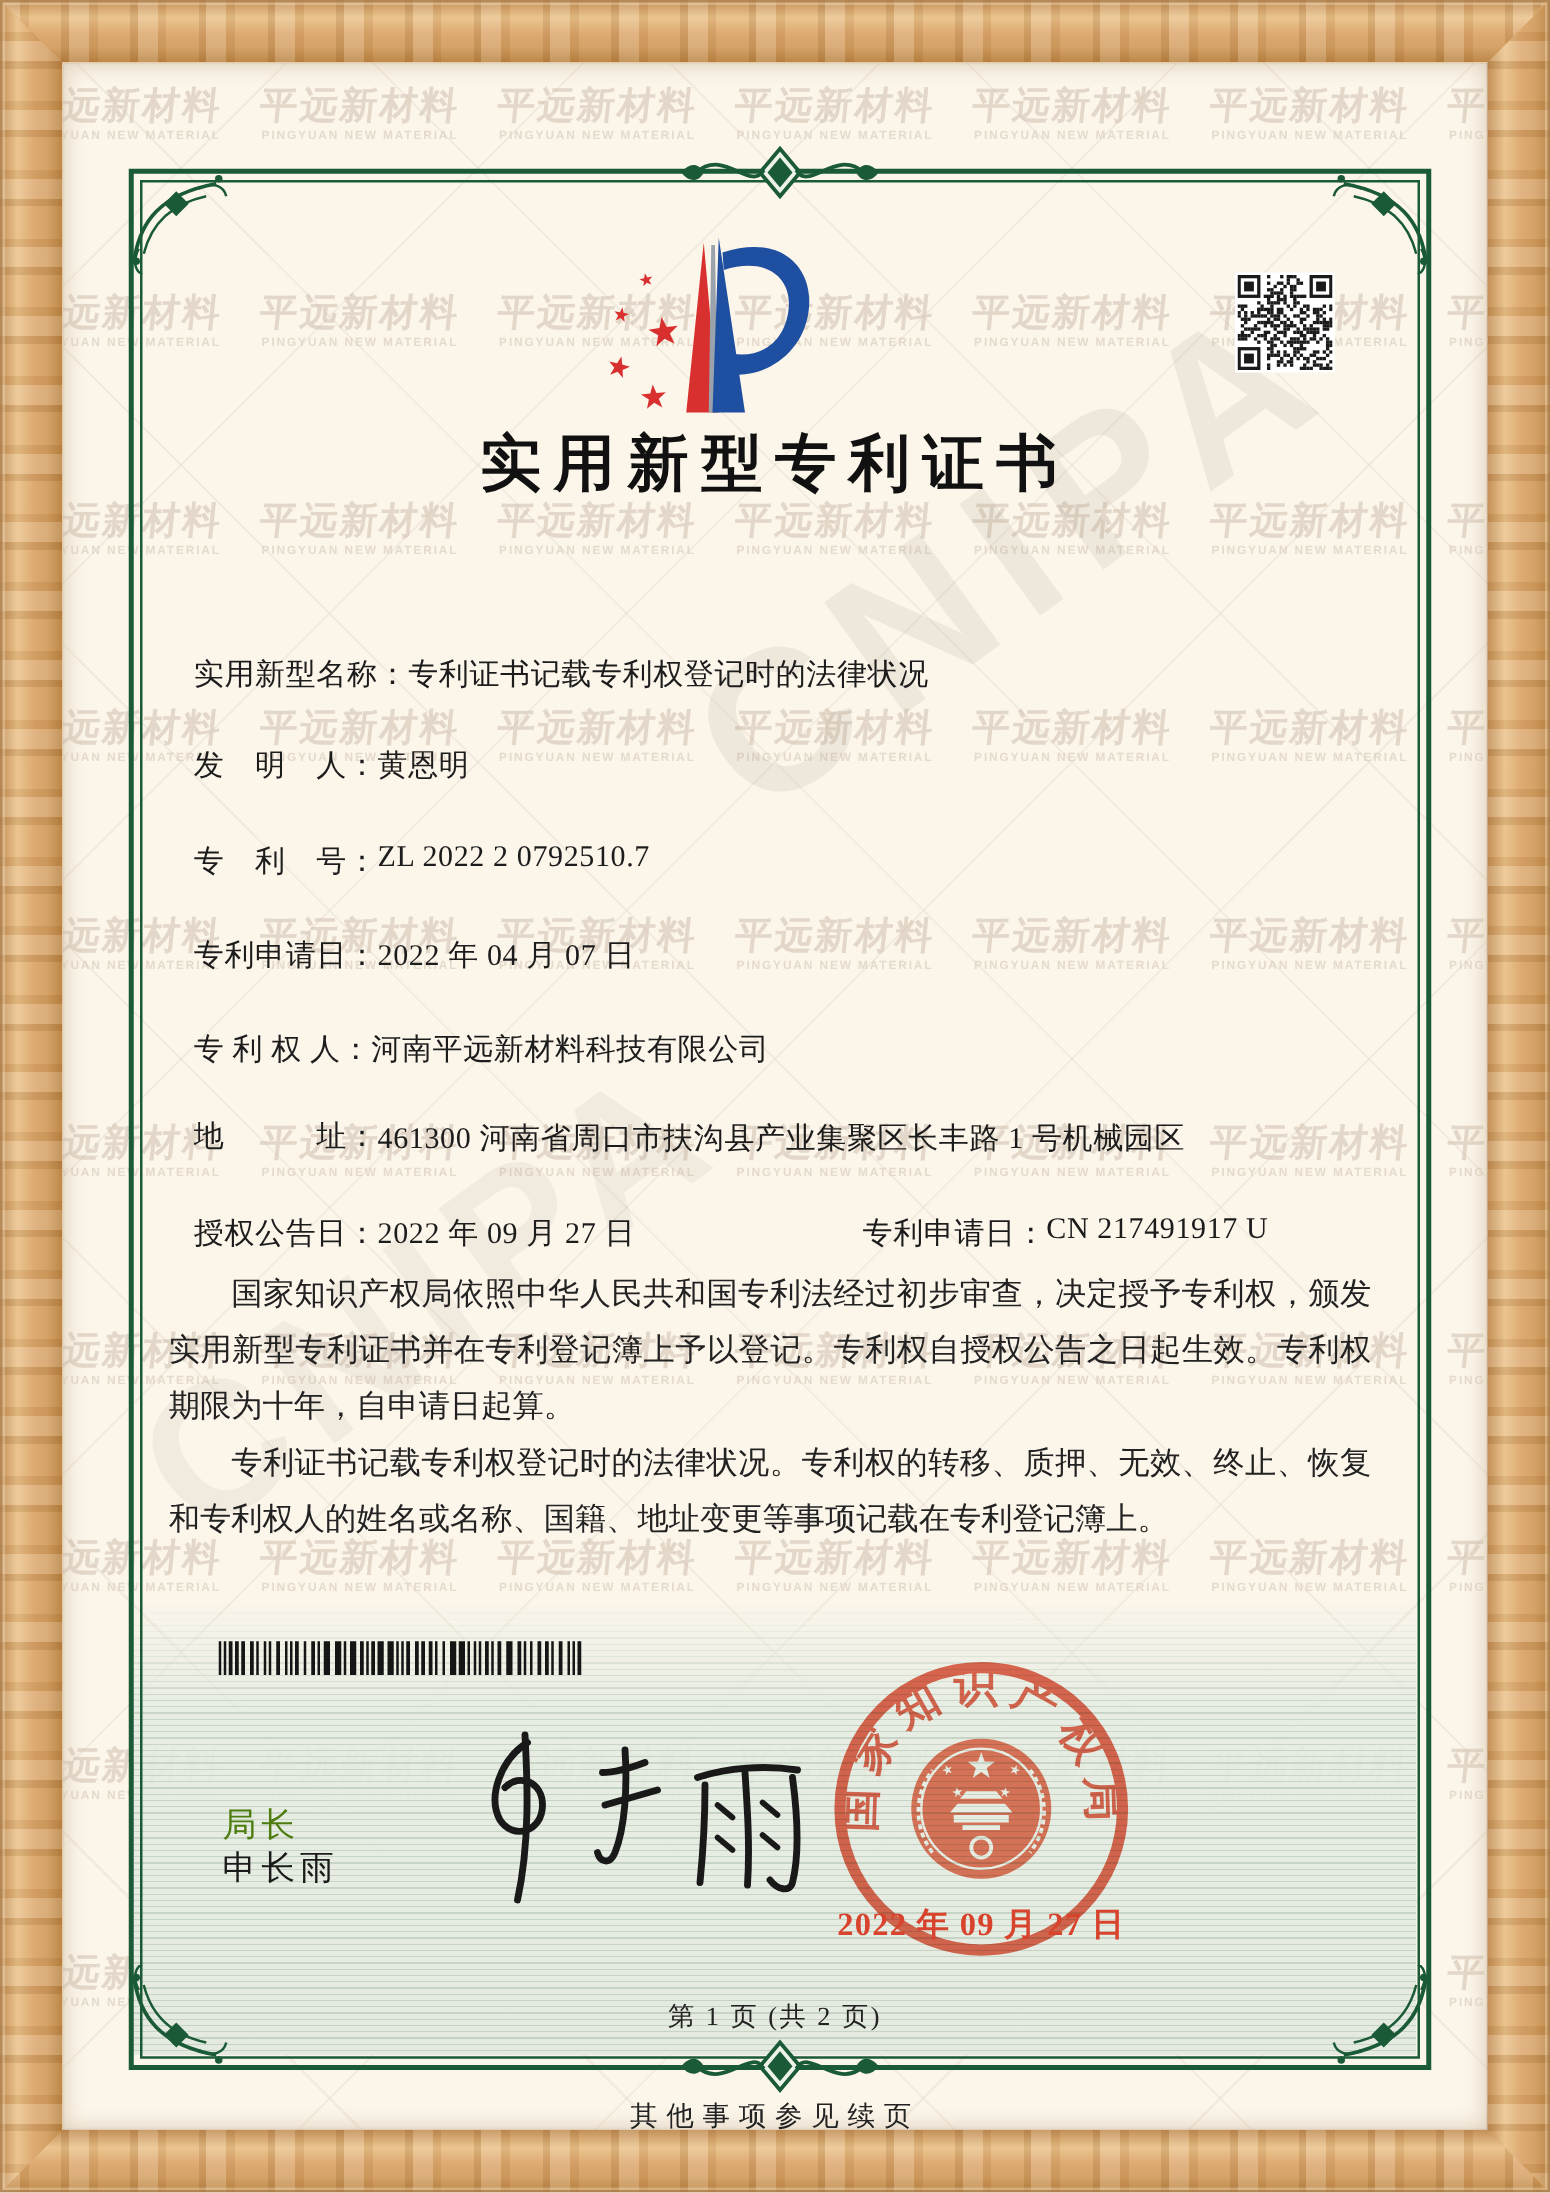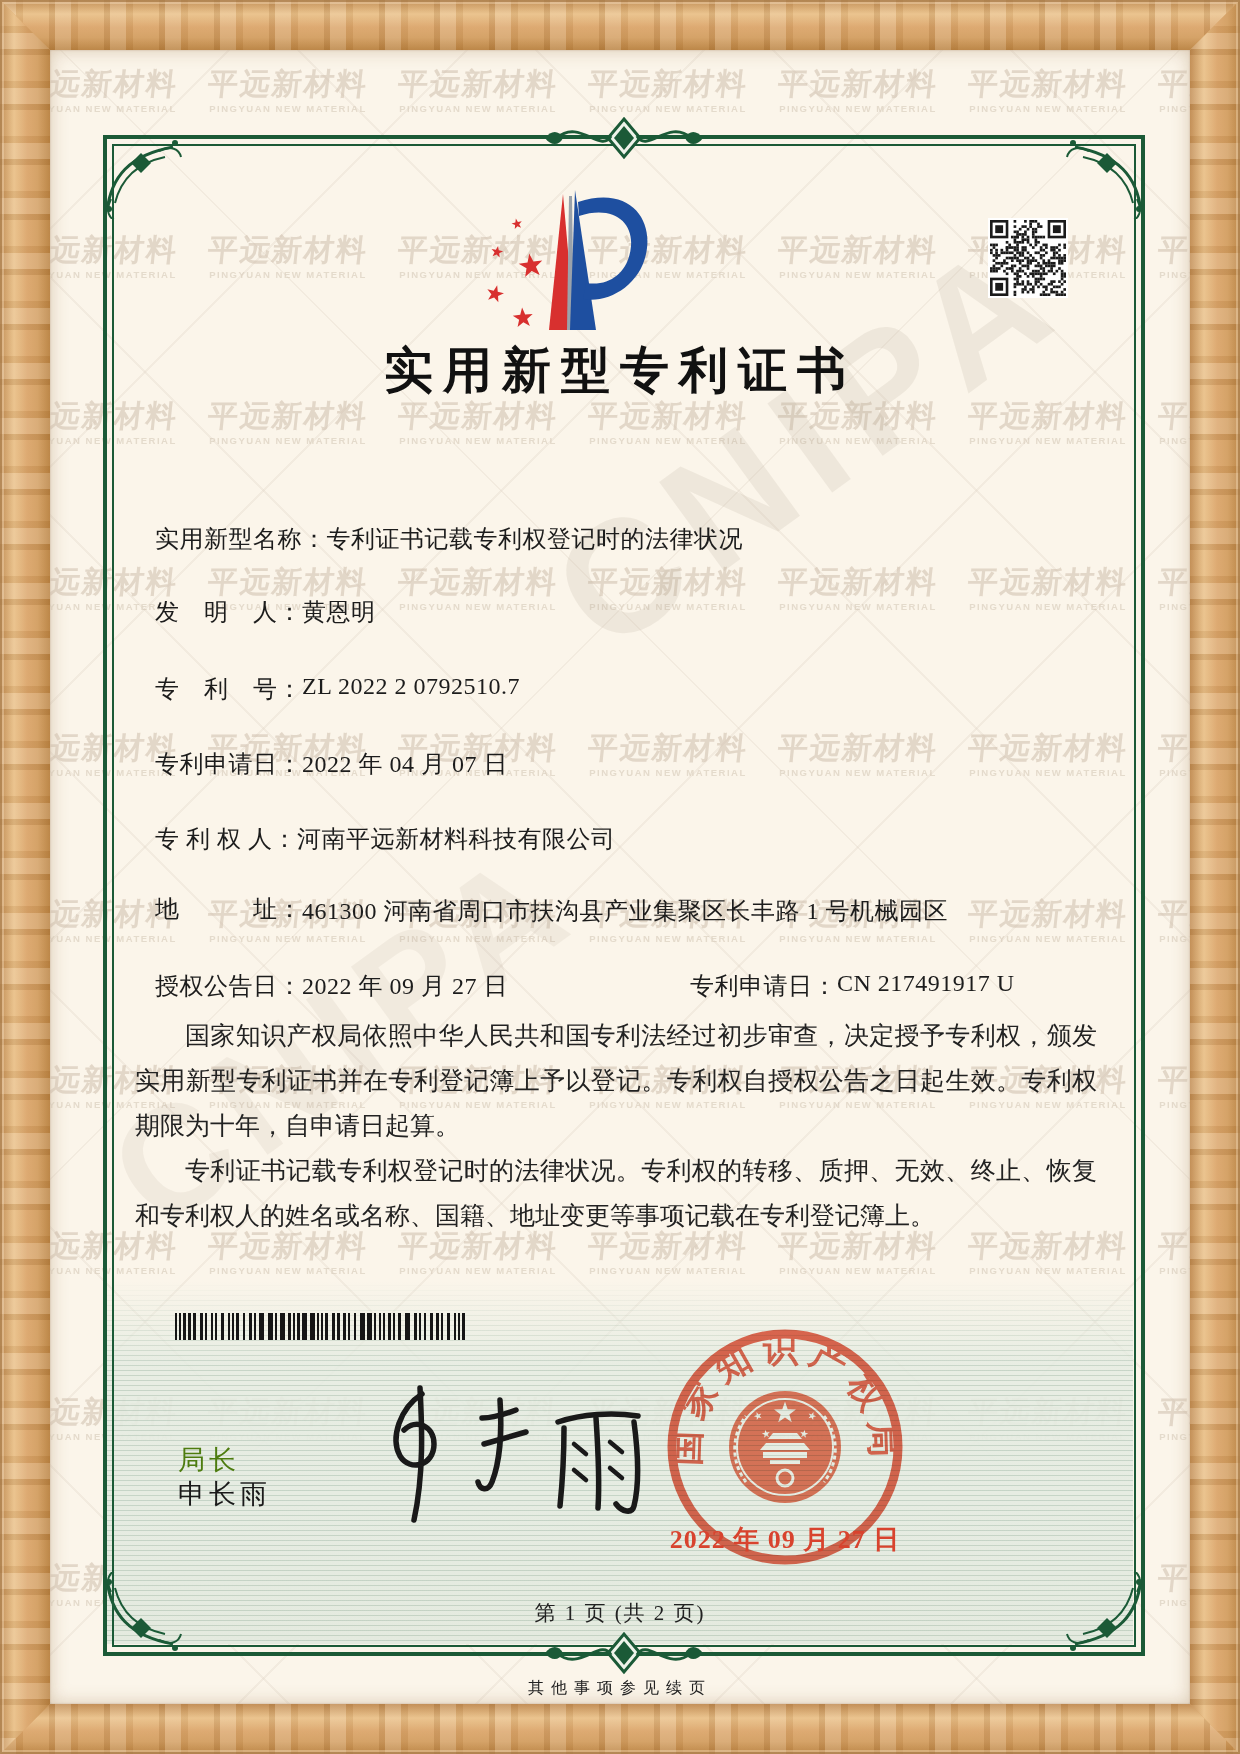--- a/index.html
+++ b/index.html
@@ -95,21 +95,21 @@
     font-size:27px;color:#1a1a1a;letter-spacing:4px;}
   .signature{position:absolute;left:300px;top:1330px;z-index:4;}
 
   .seal{position:absolute;left:600px;top:1262px;z-index:4;mix-blend-mode:multiply;}
   .seal-date{position:absolute;left:585px;top:1472px;width:300px;z-index:5;text-align:center;
     font-size:26px;font-weight:bold;color:#d8432e;letter-spacing:1px;}
 
   .page-num{position:absolute;left:53px;top:1549px;width:1034px;z-index:3;text-align:center;
     font-size:21px;letter-spacing:2px;color:#222;}
   .continuation{position:absolute;left:0;top:1628px;width:100%;z-index:3;text-align:center;
-    font-size:16px;letter-spacing:7px;color:#222;}
+    font-size:22px;letter-spacing:7px;color:#222;}
 </style>
 </head>
 <body>
 
 <svg width="0" height="0" style="position:absolute">
   <defs>
     <g id="orn-corner" fill="none" stroke="#1b5a37" stroke-width="3">
       <path d="M6,78 C10,44 28,22 72,14"></path>
       <path d="M14,70 C20,46 36,30 64,24" stroke-width="2"></path>
       <path d="M30,30 l10,-10 10,10 -10,10 z" fill="#1b5a37" stroke="none"></path>

